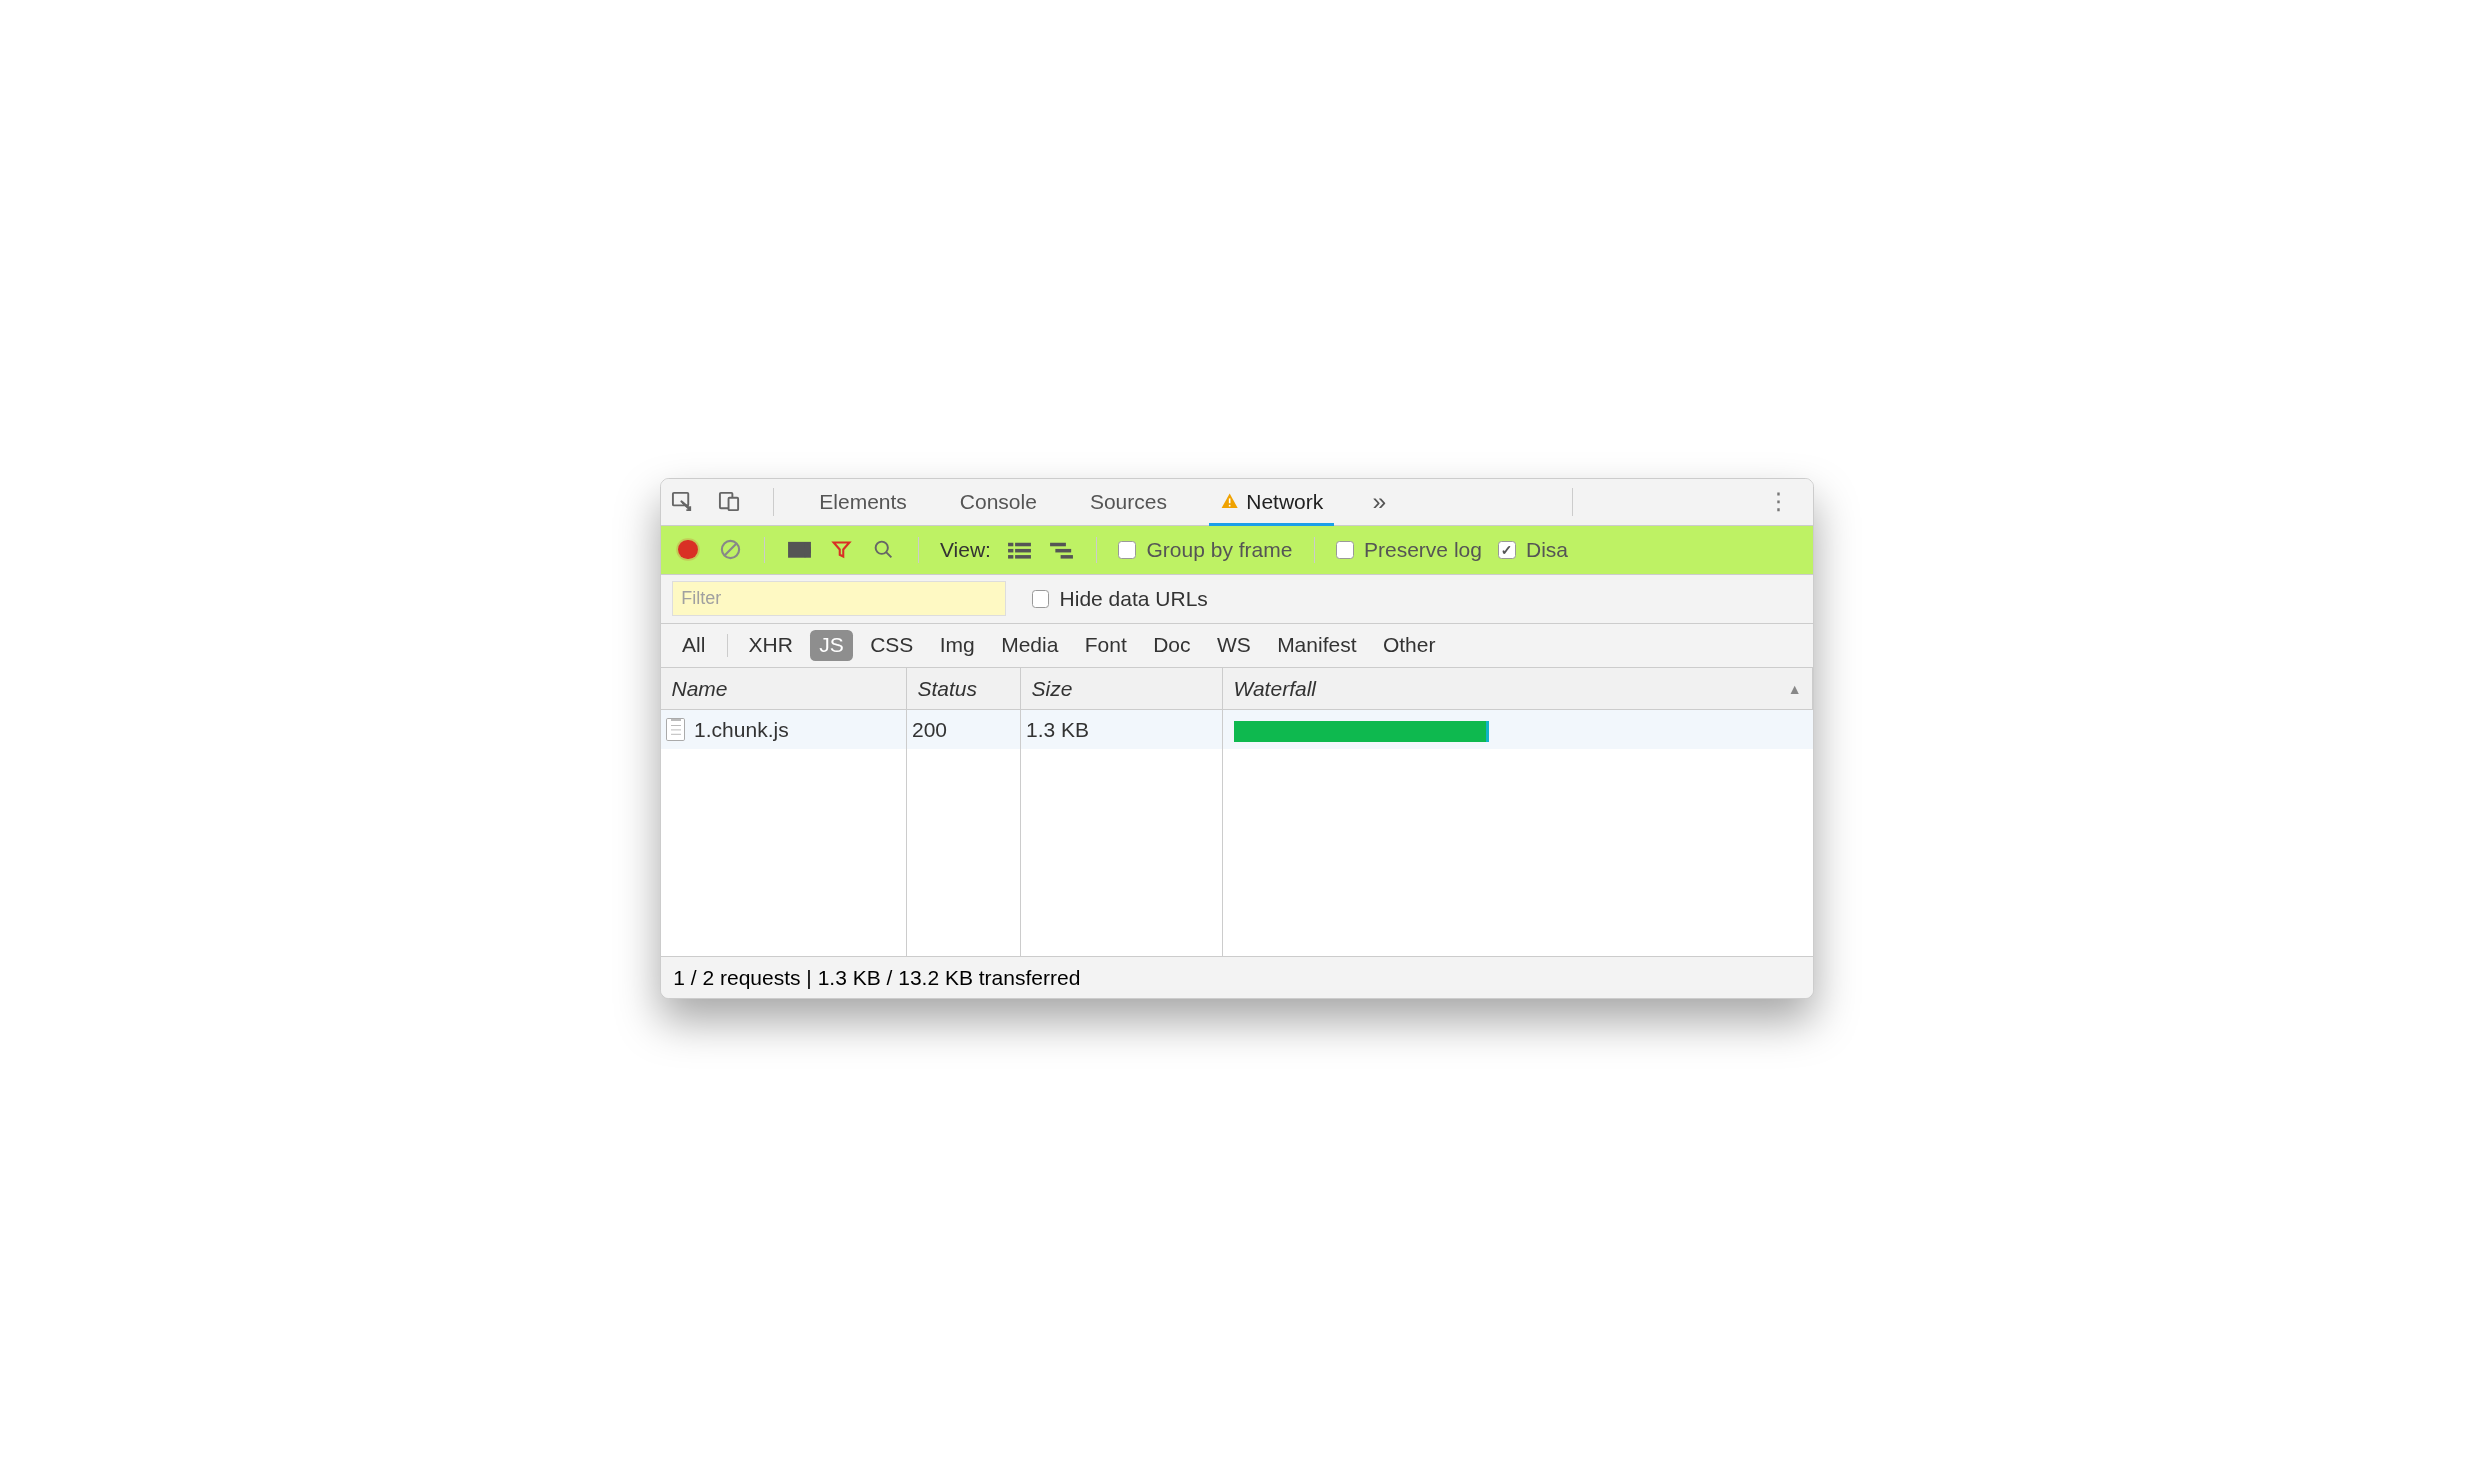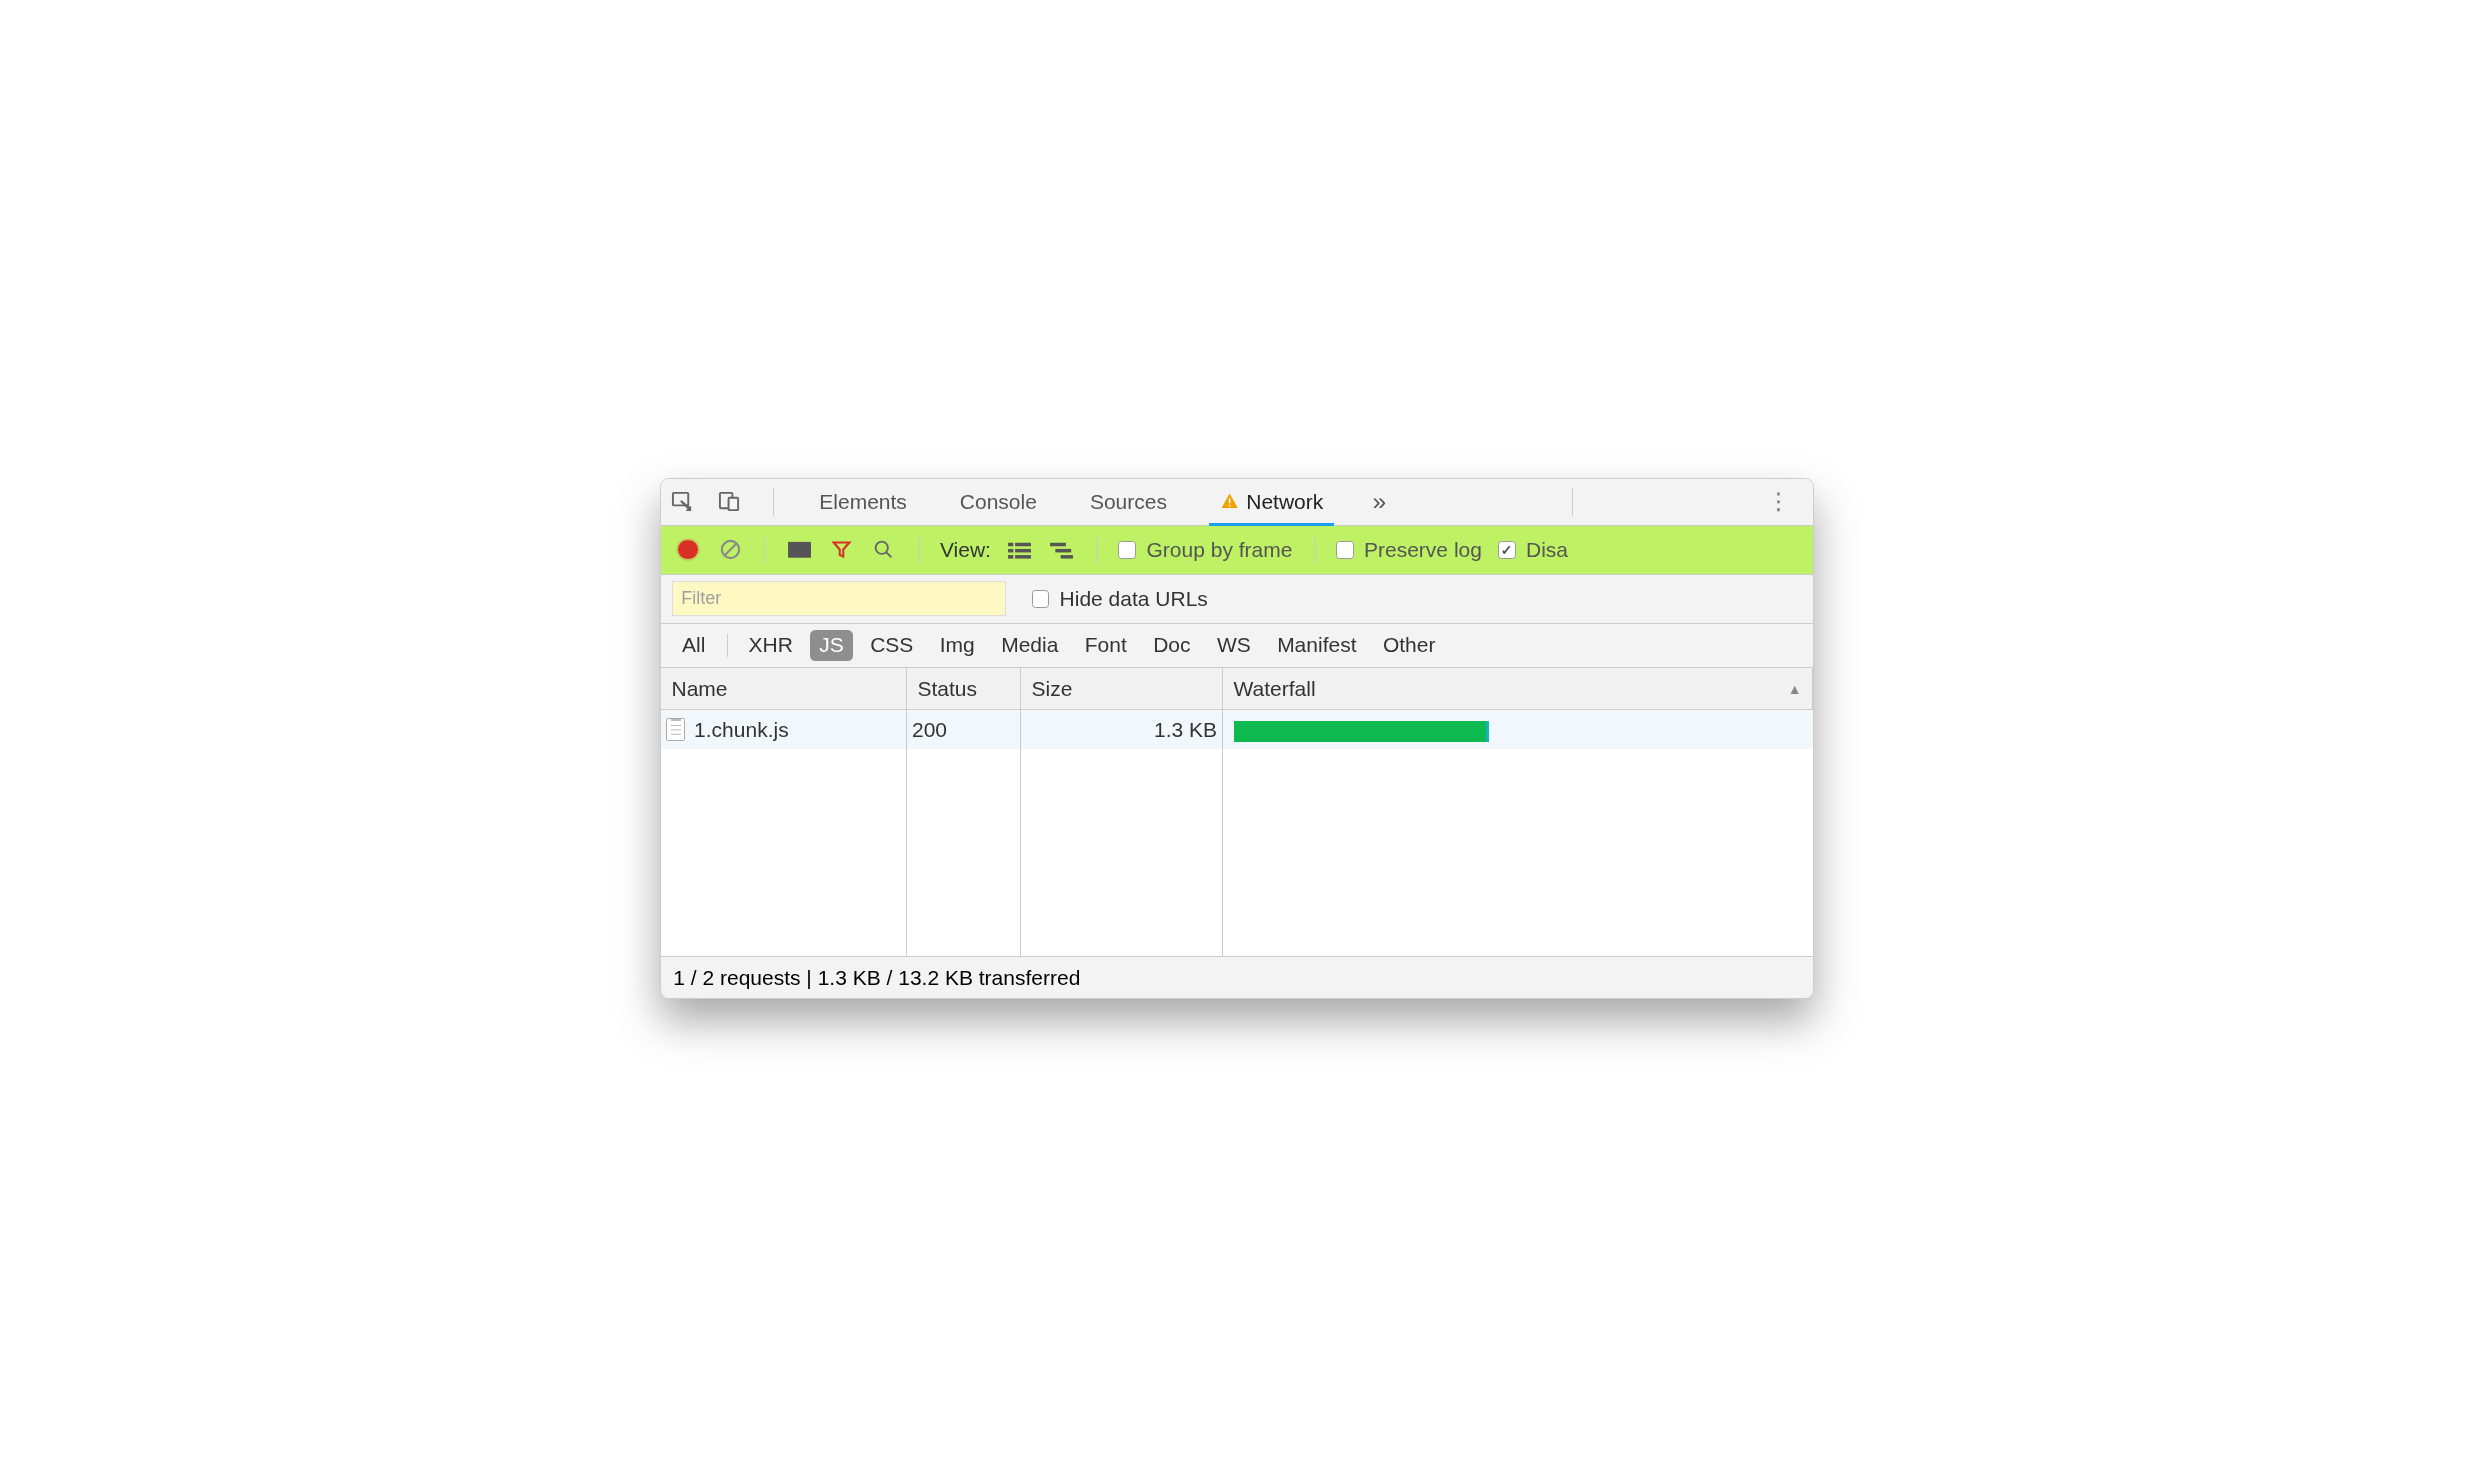--- a/index.html
+++ b/index.html
@@ -84,32 +84,32 @@
   .typefilters .sepv { width:0.9px; height:23px; background:#ccc; margin:0 3.5px;}
   .chip { padding:3.5px 8.8px; border-radius:5.3px; cursor:pointer;}
   .chip.active { background:#8e8e8e; color:#fff;}
   .grid {
     display:grid;
     grid-template-columns: 246px 114px 202px 1fr;
     font-size:21px; color:#333;
   }
   .ghead {
     background:#f1f1f1; border-bottom:0.9px solid #ccc; border-right:0.9px solid #ccc;
-    padding:8.8px 10.5px; font-weight:400; color:#333; display:flex; align-items:center; justify-content:space-between;
+    padding:8.8px 10.5px; font-weight:400; color:#333; display:flex; align-items:center; justify-content:space-between;font-style:italic;
   }
   .ghead:last-child{border-right:none;}
   .gcol {
     border-right:0.9px solid #ccc; height:246px; position:relative; background:#fff;
   }
   .gcol:last-child{border-right:none;}
   .row {
     display:flex; align-items:center; gap:8.8px; padding:7px 5px; height:39px;
     background:#f2f7fc; color:#333;
   }
-  .row.right{ justify-content:flex-end; }
+  .row.right{ }
   .file-icon {
     width:19.3px; height:23px; background:#fff; border:1.3px solid #aaa; border-radius:1.8px; position:relative;
   }
   .file-icon::before, .file-icon::after{
     content:""; position:absolute; left:3.5px; right:3.5px; height:1.8px; background:#bbb;
   }
   .file-icon::before{ top:5.3px; box-shadow: 0 4.4px 0 #bbb, 0 8.8px 0 #bbb;}
   .waterfall-bar {
     position:absolute; top:10.5px; left:10.5px; height:21px; width:255px;
     background:#0eb94f; border-right:3.5px solid #12b3c7;

